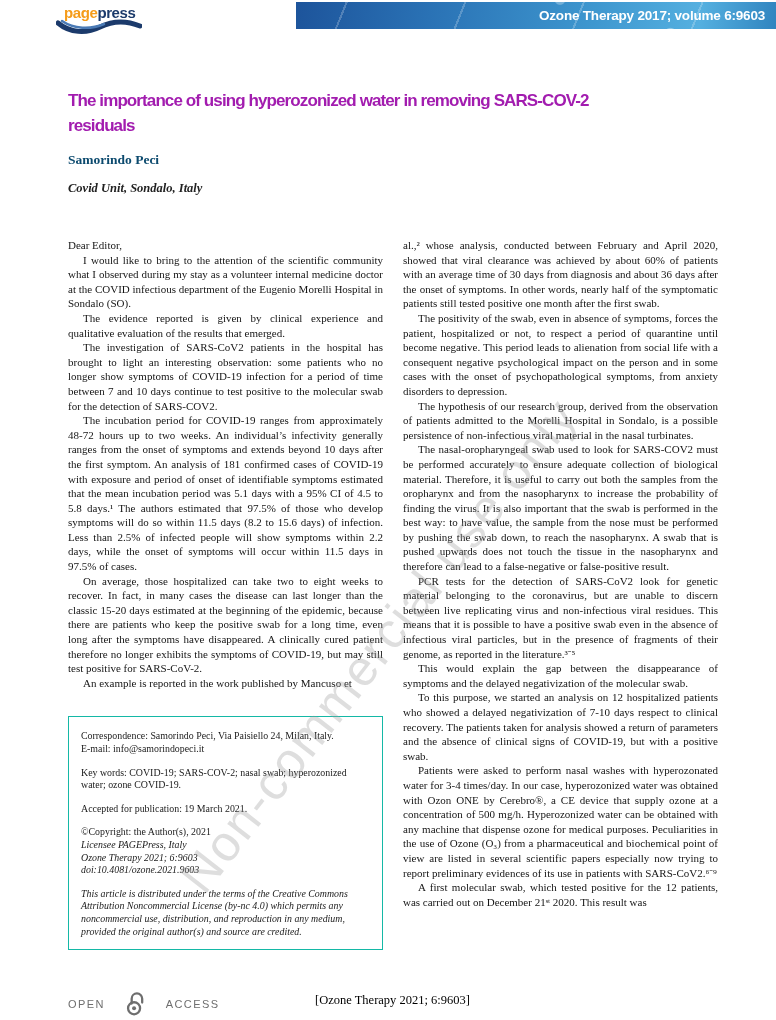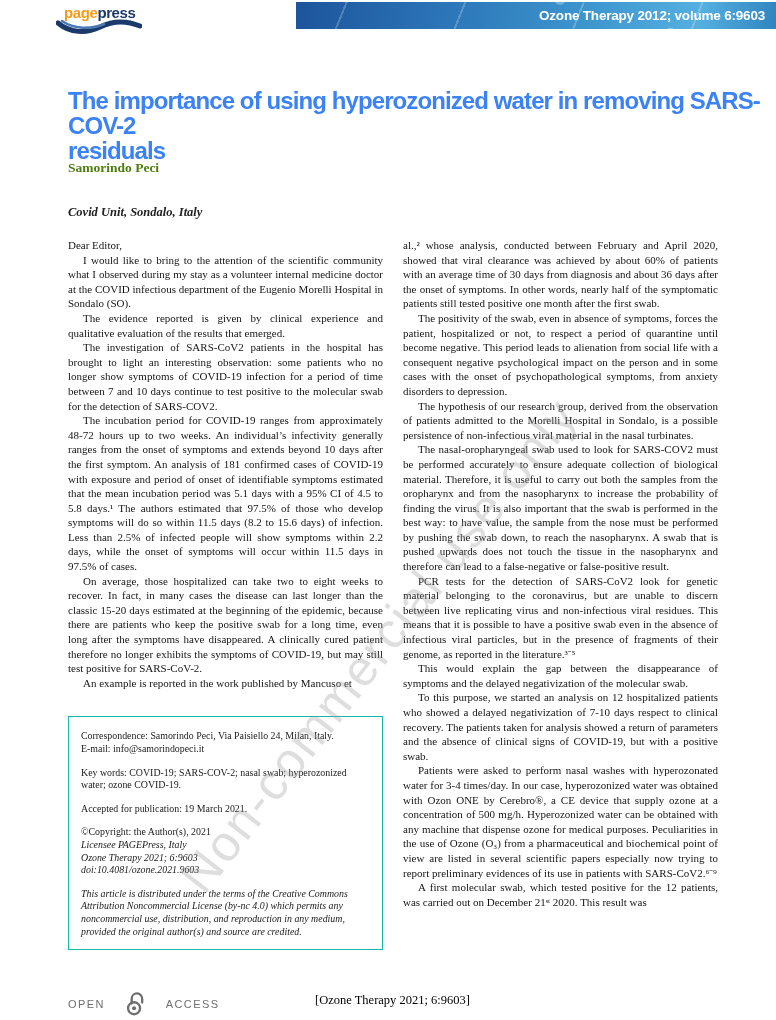--- a/index.html
+++ b/index.html
@@ -27,25 +27,25 @@
     pointer-events:none;
   }
   .banner-text{
     position:relative;color:#fff;font-family:"Liberation Sans", sans-serif;
     font-weight:bold;font-size:13.5px;letter-spacing:-0.2px;
   }
   
   .title{
     position:absolute;left:68px;top:88px;width:700px;
     font-family:"Liberation Sans", sans-serif;font-weight:bold;
-    font-size:24px;line-height:25px;letter-spacing:-0.9px;color:#3b82f6;
+    font-size:17px;line-height:25px;letter-spacing:-0.9px;color:#a21caf;
     white-space:pre-line;
   }
-  .author{position:absolute;left:68px;top:160px;font-size:13.5px;font-weight:bold;color:#4d7c0f;}
-  .affiliation{position:absolute;left:68px;top:181px;font-size:12.5px;font-weight:bold;font-style:italic;color:#222;margin-top:24px;}
+  .author{position:absolute;left:68px;top:152px;font-size:13.5px;font-weight:bold;color:#0c4a6e;}
+  .affiliation{position:absolute;left:68px;top:181px;font-size:12.5px;font-weight:bold;font-style:italic;color:#222;}
   
   .columns{position:absolute;left:68px;top:238px;width:650px;display:flex;gap:20px;z-index:1;}
   .col{width:317px;font-size:11px;line-height:14.6px;text-align:justify;color:#151515;}
   .col p{margin:0;text-indent:15px;}
   .col p.no-indent{text-indent:0;}
   
   .info-box{
     margin-top:26px;border:1px solid #14b8a6;background:#fff;
     padding:13px 11px 11px 12px;font-size:9.9px;line-height:12.6px;
     text-align:left;color:#1a1a1a;position:relative;z-index:1;
@@ -81,21 +81,21 @@
     <div class="logo-text">
       <span class="logo-page">page</span><span class="logo-press">press</span>
     </div>
     <svg class="logo-wave" width="86" height="20" viewBox="0 0 86 20">
       <path d="M2 6 C 14 16, 30 17, 44 10 C 58 3, 72 4, 84 9" stroke="#1b3a6b" stroke-width="5" fill="none" stroke-linecap="round"></path>
       <path d="M6 4 C 18 12, 34 13, 48 7" stroke="#4a7ab5" stroke-width="2.5" fill="none" stroke-linecap="round"></path>
     </svg>
   </div>
 
   <div class="banner">
-    <span class="banner-text">Ozone Therapy 2012; volume 6:9603</span>
+    <span class="banner-text">Ozone Therapy 2017; volume 6:9603</span>
   </div>
 
   <h1 class="title" style="margin:0;">The importance of using hyperozonized water in removing SARS-COV-2
 residuals</h1>
   <div class="author">Samorindo Peci</div>
   <div class="affiliation">Covid Unit, Sondalo, Italy</div>
 
   <div class="watermark">Non-commercial use only</div>
 
   <div class="columns">

